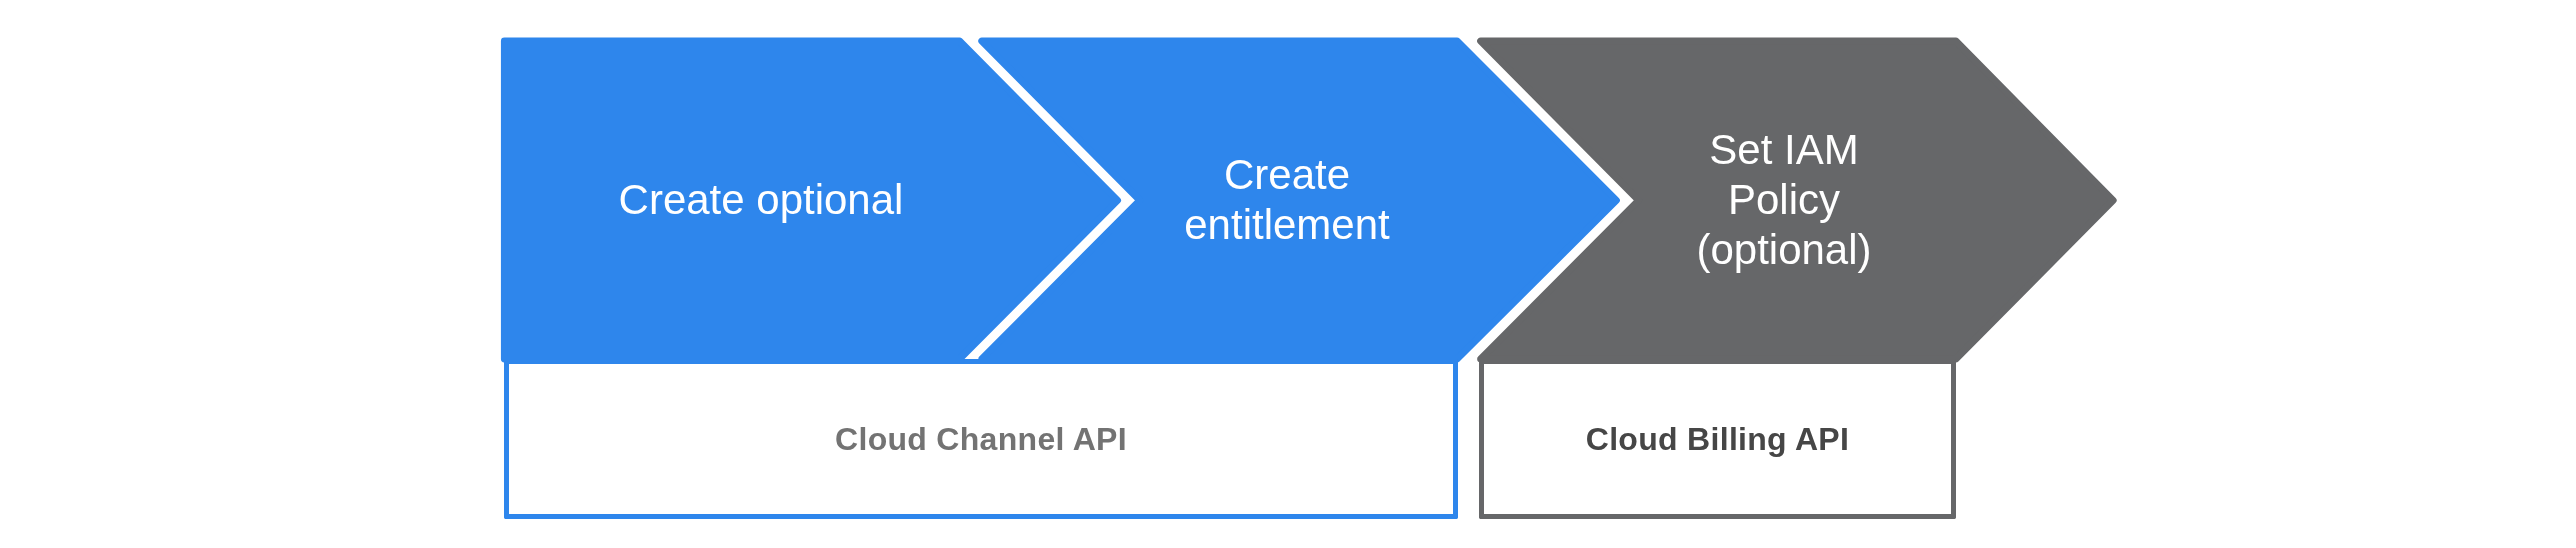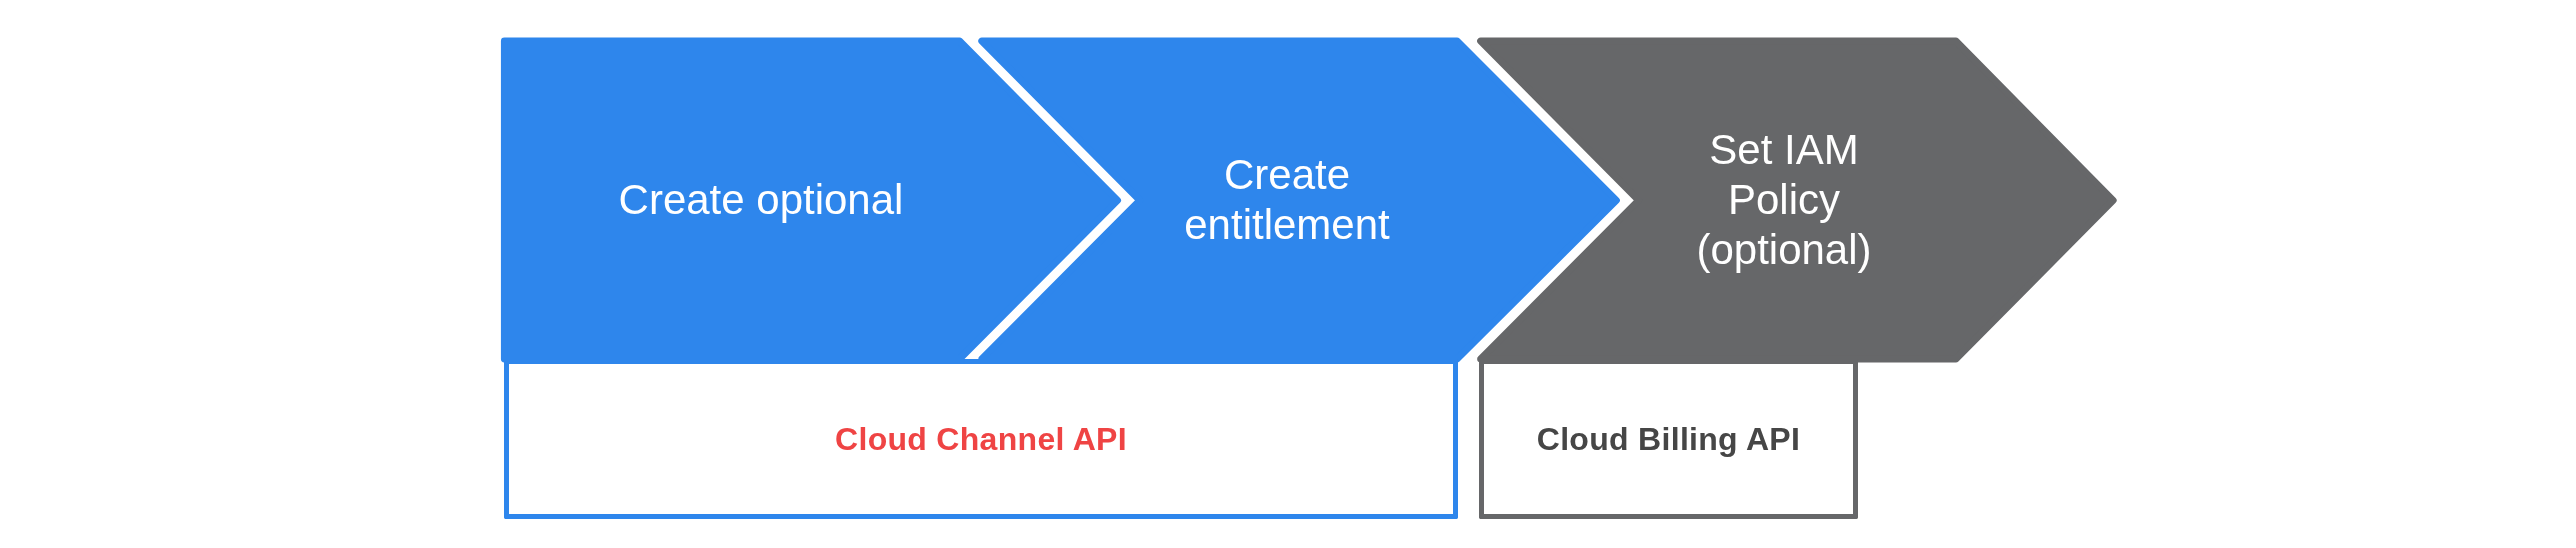--- a/index.html
+++ b/index.html
@@ -67,21 +67,21 @@
   <div class="arrow-label" style="left: 504px; top: 41px; width: 514px; height: 318px; color: rgb(255, 255, 255);">Create optional</div>
 
   <div class="arrow-label" style="left: 1079px; top: 41px; width: 416px; height: 318px; color: rgb(255, 255, 255);">Create
 entitlement</div>
 
   <div class="arrow-label" style="left: 1576px; top: 41px; width: 416px; height: 318px; color: rgb(255, 255, 255);">Set IAM
 Policy
 (optional)</div>
 
   <div class="api-box" style="left: 504px; top: 359px; width: 954px; height: 160px; border-color: rgb(46, 134, 236);">
-    <span class="api-box-label" style="color: #ef4444;">Cloud Channel API</span>
+    <span class="api-box-label" style="color: #737373;">Cloud Channel API</span>
   </div>
 
-  <div class="api-box" style="left: 1479px; top: 359px; width: 379px; height: 160px; border-color: rgb(102, 103, 105);">
+  <div class="api-box" style="left: 1479px; top: 359px; width: 477px; height: 160px; border-color: rgb(102, 103, 105);">
     <span class="api-box-label" style="color: rgb(70, 70, 70);">Cloud Billing API</span>
   </div>
 
 </div>
 
 
 </body></html>

